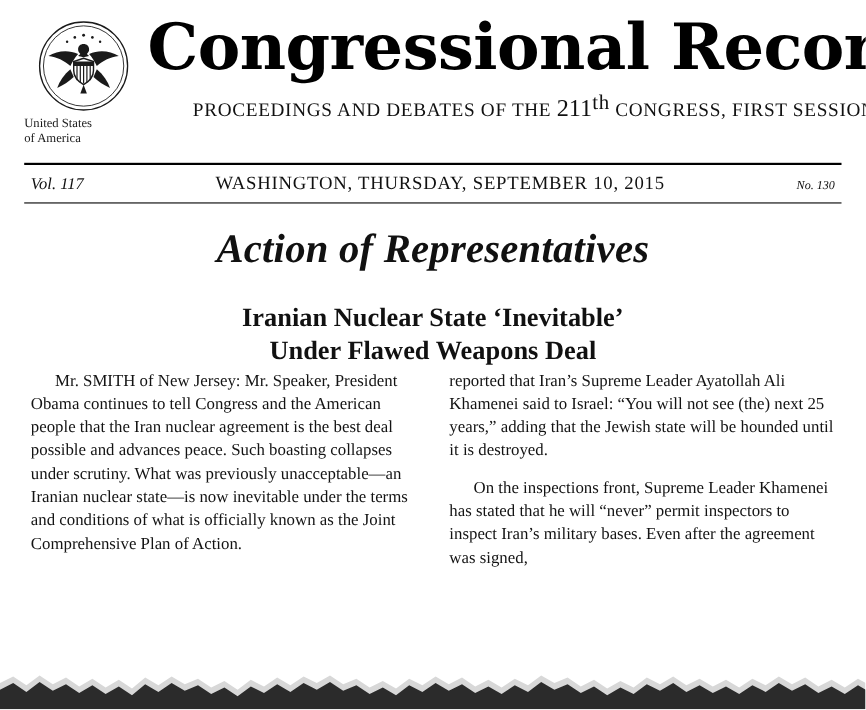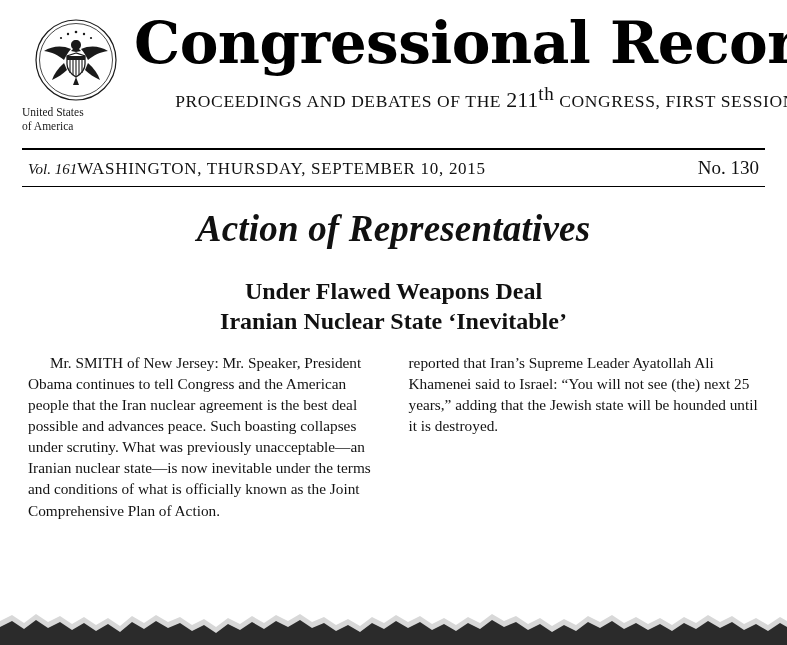--- a/index.html
+++ b/index.html
@@ -91,27 +91,29 @@
     padding: 7px 6px 7px 6px;
     font-family: "Liberation Serif", serif;
   }
   .issue-vol {
     font-style: italic;
     font-size: 15px;
     white-space: nowrap;
   }
   .issue-center {
     flex: 1 1 auto;
+    text-align: center;
     font-variant: small-caps;
     font-size: 17px;
     letter-spacing: 0.7px;
     white-space: nowrap;
   }
   .issue-no {
-    font-size: 19px;
+    font-style: italic;
+    font-size: 11px;
     white-space: nowrap;
   }
   .rule-thin {
     border-top: 1.6px solid #000;
   }
 
   
   .chamber {
     text-align: center;
     font-family: "Liberation Serif", serif;
@@ -127,21 +129,21 @@
     font-weight: 700;
     font-size: 24px;
     line-height: 1.25;
     margin-top: 26px;
   }
 
   
   .columns {
     display: flex;
     gap: 30px;
-    margin-top: 16px;
+    margin-top: 2px;
     padding: 0 6px;
   }
   .column {
     flex: 1 1 0;
     font-family: "Liberation Serif", serif;
     font-size: 15.3px;
     line-height: 1.38;
     text-align: left;
     color: #131313;
   }
@@ -211,40 +213,41 @@
         <span>PROCEEDINGS AND DEBATES OF THE</span>
         <span class="congress-num">211</span><span class="ord">th</span>
         <span>CONGRESS, FIRST SESSION</span>
       </div>
     </div>
   </div>
 
   <div class="rule-thick"></div>
 
   <div class="issue-line">
-    <div class="issue-vol">Vol. 161</div>
+    <div class="issue-vol">Vol. 117</div>
     <div class="issue-center">WASHINGTON, THURSDAY, SEPTEMBER 10, 2015</div>
     <div class="issue-no">No. 130</div>
   </div>
 
   <div class="rule-thin"></div>
 
   <div class="chamber">Action of Representatives</div>
 
   <div class="headline">
+    <div>Iranian Nuclear State ‘Inevitable’</div>
     <div>Under Flawed Weapons Deal</div>
-    <div>Iranian Nuclear State ‘Inevitable’</div>
   </div>
 
   <div class="columns">
     <div class="column">
       <p class="indent">Mr. SMITH of New Jersey: Mr. Speaker, President Obama continues to tell Congress and the American people that the Iran nuclear agreement is the best deal possible and advances peace. Such boasting collapses under scrutiny. What was previously unacceptable—an Iranian nuclear state—is now inevitable under the terms and conditions of what is officially known as the Joint Comprehensive Plan of Action.</p>
     </div>
     <div class="column">
       <p>reported that Iran’s Supreme Leader Ayatollah Ali Khamenei said to Israel: “You will not see (the) next 25 years,” adding that the Jewish state will be hounded until it is destroyed.</p>
+      <p class="indent">On the inspections front, Supreme Leader Khamenei has stated that he will “never” permit inspectors to inspect Iran’s military bases. Even after the agreement was signed,</p>
     </div>
   </div>
 
   <div class="torn">
     <svg width="787" height="38" viewBox="0 0 787 38" preserveAspectRatio="none" aria-hidden="true">
       <path d="M0 14 L12 8 L24 16 L36 7 L48 15 L60 9 L72 17 L84 10 L96 18 L108 11 L120 19 L132 9 L144 16 L156 8 L168 15 L180 10 L192 18 L204 12 L216 20 L228 11 L240 17 L252 9 L264 16 L276 8 L288 14 L300 7 L312 15 L324 10 L336 18 L348 12 L360 19 L372 10 L384 16 L396 8 L408 15 L420 9 L432 17 L444 11 L456 18 L468 10 L480 16 L492 7 L504 14 L516 9 L528 17 L540 11 L552 19 L564 12 L576 18 L588 9 L600 15 L612 8 L624 16 L636 10 L648 17 L660 11 L672 18 L684 10 L696 16 L708 8 L720 15 L732 9 L744 17 L756 11 L768 18 L780 10 L787 14 L787 38 L0 38 Z" fill="#d8d8d8"></path>
       <path d="M0 20 L12 14 L24 22 L36 13 L48 21 L60 15 L72 23 L84 16 L96 24 L108 17 L120 25 L132 15 L144 22 L156 14 L168 21 L180 16 L192 24 L204 18 L216 26 L228 17 L240 23 L252 15 L264 22 L276 14 L288 20 L300 13 L312 21 L324 16 L336 24 L348 18 L360 25 L372 16 L384 22 L396 14 L408 21 L420 15 L432 23 L444 17 L456 24 L468 16 L480 22 L492 13 L504 20 L516 15 L528 23 L540 17 L552 25 L564 18 L576 24 L588 15 L600 21 L612 14 L624 22 L636 16 L648 23 L660 17 L672 24 L684 16 L696 22 L708 14 L720 21 L732 15 L744 23 L756 17 L768 24 L780 16 L787 20 L787 38 L0 38 Z" fill="#2b2b2b"></path>
     </svg>
   </div>
 

